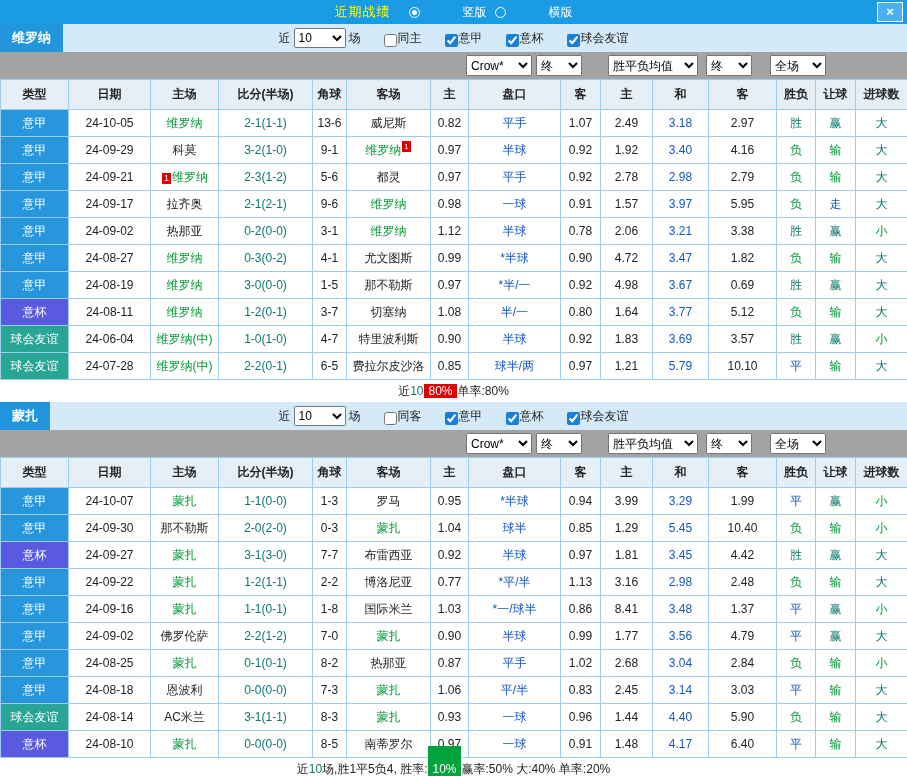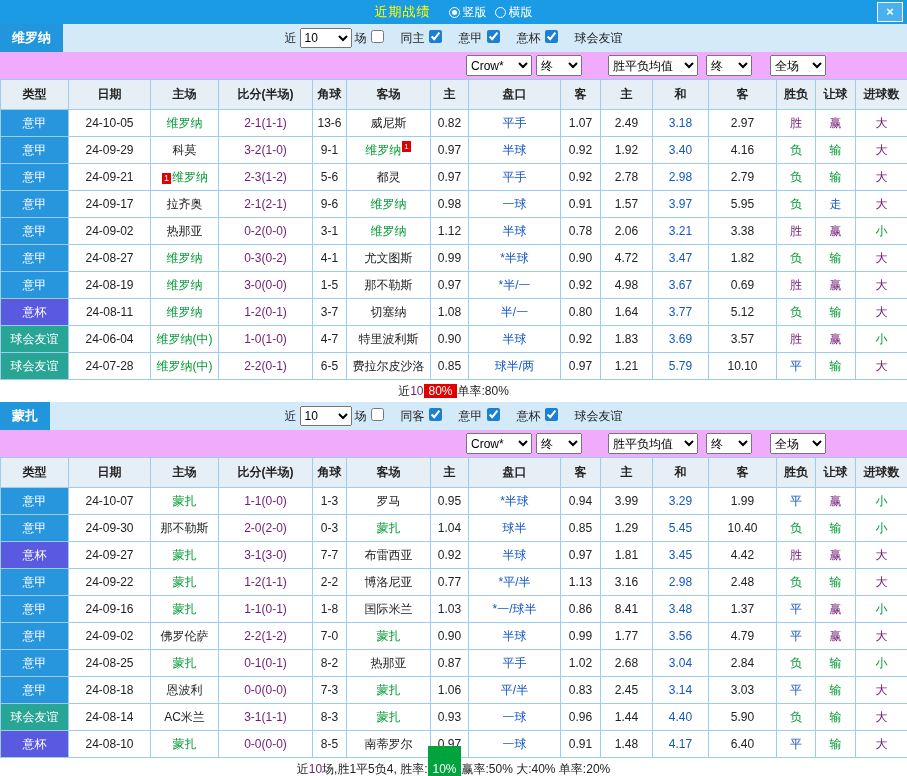--- a/index.html
+++ b/index.html
@@ -8,54 +8,54 @@
 
   
   .topbar { height:24px; background:#1b9be4; position:relative;
     display:flex; align-items:center; justify-content:center; color:#fff; }
   .title { color:#ffff00; font-weight:normal; font-size:13px; letter-spacing:1px; }
   .radio-group { display:flex; align-items:center; margin-left:10px; }
   .radio { width:11px; height:11px; border:1px solid #fff; border-radius:50%;
     display:inline-block; position:relative; margin:0 3px 0 8px; cursor:pointer; }
   .radio.sel::after { content:""; position:absolute; left:2px; top:2px; right:2px; bottom:2px;
     background:#fff; border-radius:50%; }
-  .radio-label { color:#fff; cursor:pointer; }
+  .radio-label { color:#fff; cursor:pointer;margin-left:40px; }
   .close-btn { position:absolute; right:4px; top:2px; width:26px; height:20px;
     background:#49b1ef; border:1px solid #fff; color:#fff; font-weight:bold;
     text-align:center; line-height:18px; font-size:13px; cursor:pointer; }
 
   
   .controls-row { height:28px; background:#d5eaf9; display:flex; align-items:center; position:relative; }
   .team-label { background:#2196dd; color:#fff; font-weight:bold; font-size:13px;
     height:100%; display:flex; align-items:center; padding:0 12px; }
   .filter-group { position:absolute; left:50%; transform:translateX(-50%);
     display:flex; align-items:center; white-space:nowrap; }
   .near-select { width:52px; height:20px; font-size:12px; margin:0 3px; }
-  .cb { display:flex; align-items:flex-start; margin-left:4px; cursor:pointer;gap:16px; }
+  .cb { display:flex; align-items:flex-end; margin-left:23px; cursor:pointer; }
   .cb input { width:13px; height:13px; accent-color:#1b7fd4; margin-right:1px; cursor:pointer; }
 
-  .dropdown-row { height:27px; background:#f0abfc; position:relative; }
+  .dropdown-row { height:27px; background:#a3a3a3; position:relative; }
   .dd { position:absolute; top:3px; height:21px; font-size:12px; }
   .dd-crow  { left:466px; width:66px; }
   .dd-end1  { left:536px; width:46px; }
   .dd-avg   { left:608px; width:90px; }
   .dd-end2  { left:706px; width:46px; }
   .dd-scope { left:770px; width:56px; }
 
   
   table { width:907px; border-collapse:collapse; table-layout:fixed; font-size:12px; }
   th, td { border:1px solid #9ccdf0; text-align:center; overflow:hidden; white-space:nowrap; }
   th { background:#e6eef6; height:30px; font-weight:bold; color:#222; }
   td { height:27px; background:#fff; padding:0 1px; }
 
   td.t-serie    { background:#2796dd; color:#fff; }
   td.t-cup      { background:#5a5ae0; color:#fff; }
   td.t-friendly { background:#29a596; color:#fff; }
 
-  .c-red   { color:#701a75; }
+  .c-red   { color:#0f766e; }
   .c-green { color:#009933; }
   .c-blue  { color:#1557c0; }
 
   .card { background:#e10000; color:#fff; font-size:9px; line-height:11px;
     padding:0 2px; margin:0 1px; display:inline-block; }
   .card.sup { vertical-align:super; font-size:8px; }
 
   
   .summary { height:22px; display:flex; align-items:center; justify-content:center; font-size:12px; }
   .badge-red   { background:#e10000; color:#fff; padding:0 4px; margin:0 1px; }

